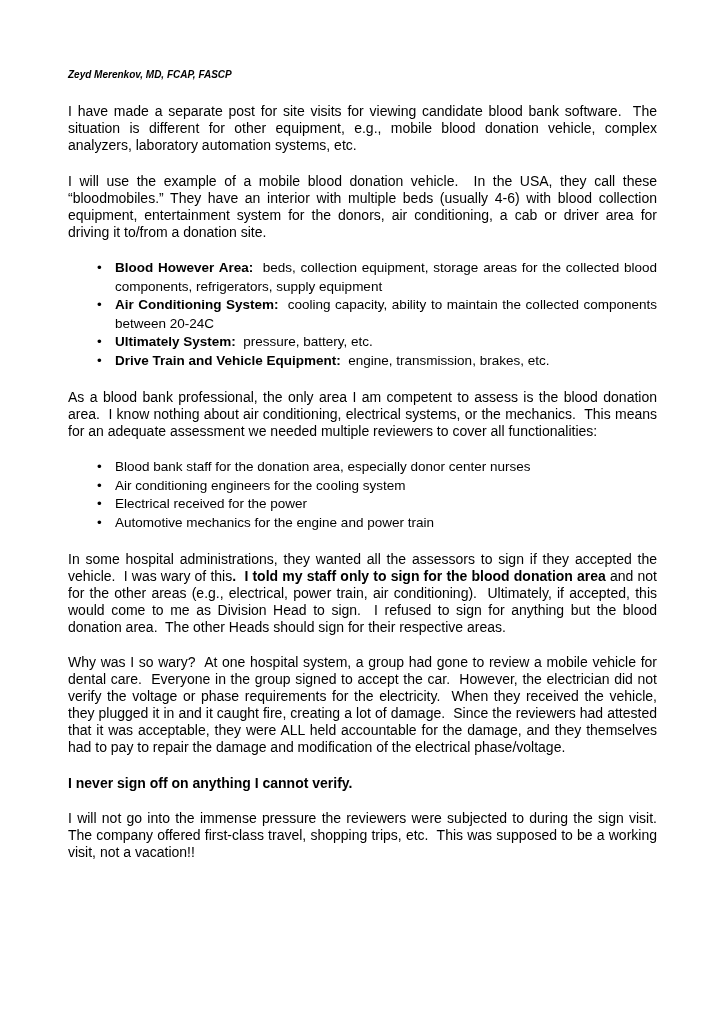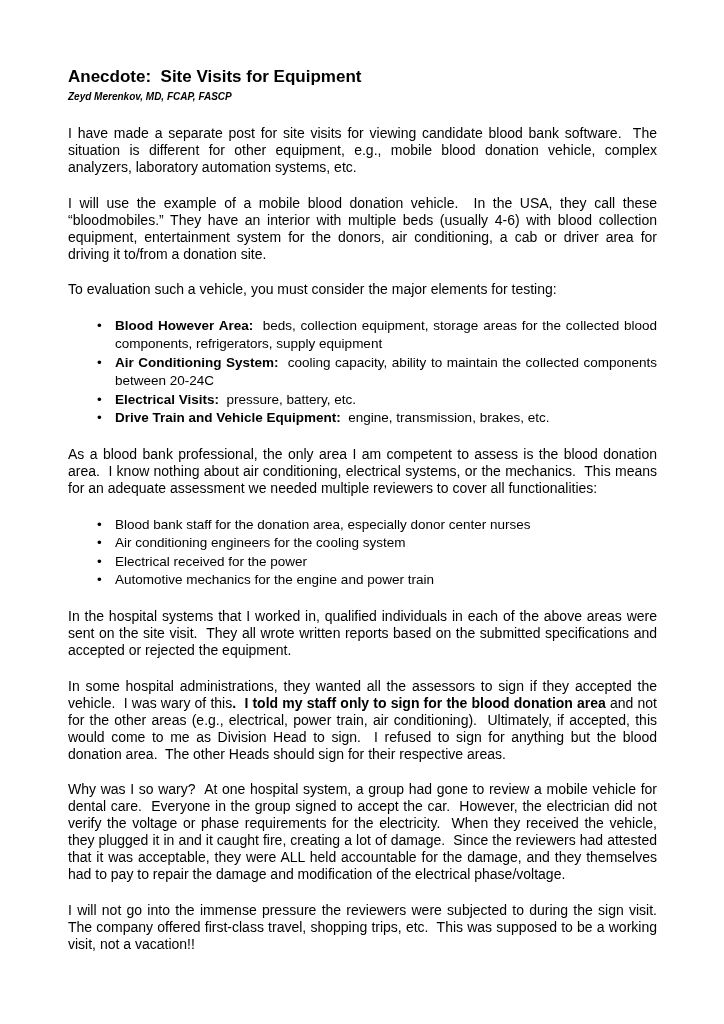--- a/index.html
+++ b/index.html
@@ -58,41 +58,39 @@
     flex: 1;
     text-align: justify;
     white-space: pre-wrap;
   }
 </style>
 </head>
 <body>
 
 <div class="page">
 
-  <div class="title">Anecdote:  Site Visits for Equipment</div>
   <div class="subtitle">Zeyd Merenkov, MD, FCAP, FASCP</div>
 
   <p class="body">I have made a separate post for site visits for viewing candidate blood bank software.  The situation is different for other equipment, e.g., mobile blood donation vehicle, complex analyzers, laboratory automation systems, etc.</p>
 
   <p class="body">I will use the example of a mobile blood donation vehicle.  In the USA, they call these “bloodmobiles.” They have an interior with multiple beds (usually 4-6) with blood collection equipment, entertainment system for the donors, air conditioning, a cab or driver area for driving it to/from a donation site.</p>
 
-  <p class="body">To evaluation such a vehicle, you must consider the major elements for testing:</p>
 
   <div class="list">
     <div class="list-item">
       <span class="bullet">•</span>
       <span class="li-text"><span class="b">Blood However Area:</span><span>  beds, collection equipment, storage areas for the collected blood components, refrigerators, supply equipment</span></span>
     </div>
     <div class="list-item">
       <span class="bullet">•</span>
       <span class="li-text"><span class="b">Air Conditioning System:</span><span>  cooling capacity, ability to maintain the collected components between 20-24C</span></span>
     </div>
     <div class="list-item">
       <span class="bullet">•</span>
-      <span class="li-text"><span class="b">Electrical Visits:</span><span>  pressure, battery, etc.</span></span>
+      <span class="li-text"><span class="b">Ultimately System:</span><span>  pressure, battery, etc.</span></span>
     </div>
     <div class="list-item">
       <span class="bullet">•</span>
       <span class="li-text"><span class="b">Drive Train and Vehicle Equipment:</span><span>  engine, transmission, brakes, etc.</span></span>
     </div>
   </div>
 
   <p class="body">As a blood bank professional, the only area I am competent to assess is the blood donation area.  I know nothing about air conditioning, electrical systems, or the mechanics.  This means for an adequate assessment we needed multiple reviewers to cover all functionalities:</p>
 
   <div class="list">
@@ -107,22 +105,22 @@
     <div class="list-item">
       <span class="bullet">•</span>
       <span class="li-text">Electrical received for the power</span>
     </div>
     <div class="list-item">
       <span class="bullet">•</span>
       <span class="li-text">Automotive mechanics for the engine and power train</span>
     </div>
   </div>
 
-  <p class="body">In the hospital systems that I worked in, qualified individuals in each of the above areas were sent on the site visit.  They all wrote written reports based on the submitted specifications and accepted or rejected the equipment.</p>
 
   <p class="body"><span>In some hospital administrations, they wanted all the assessors to sign if they accepted the vehicle.  I was wary of this</span><span class="b">.  I told my staff only to sign for the blood donation area</span><span> and not for the other areas (e.g., electrical, power train, air conditioning).  Ultimately, if accepted, this would come to me as Division Head to sign.  I refused to sign for anything but the blood donation area.  The other Heads should sign for their respective areas.</span></p>
 
   <p class="body">Why was I so wary?  At one hospital system, a group had gone to review a mobile vehicle for dental care.  Everyone in the group signed to accept the car.  However, the electrician did not verify the voltage or phase requirements for the electricity.  When they received the vehicle, they plugged it in and it caught fire, creating a lot of damage.  Since the reviewers had attested that it was acceptable, they were ALL held accountable for the damage, and they themselves had to pay to repair the damage and modification of the electrical phase/voltage.</p>
 
+  <p class="body b">I never sign off on anything I cannot verify.</p>
 
   <p class="body">I will not go into the immense pressure the reviewers were subjected to during the sign visit.  The company offered first-class travel, shopping trips, etc.  This was supposed to be a working visit, not a vacation!!</p>
 
 </div>
 
 </body></html>

